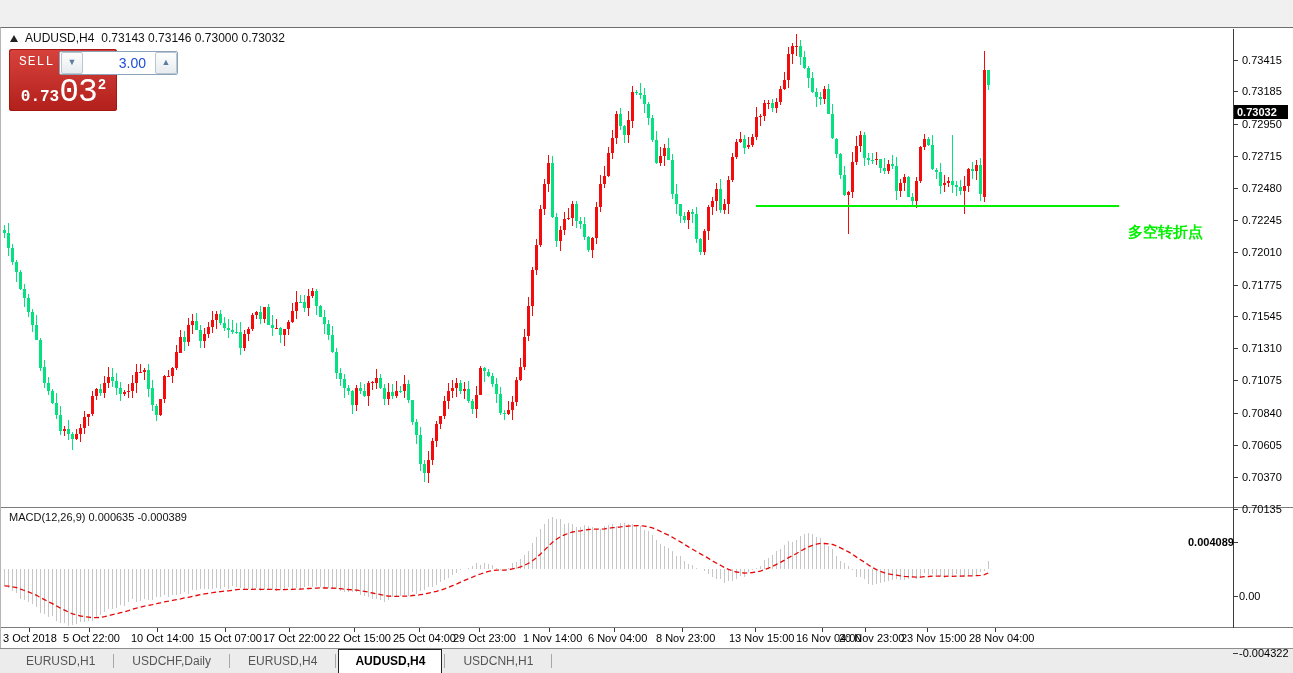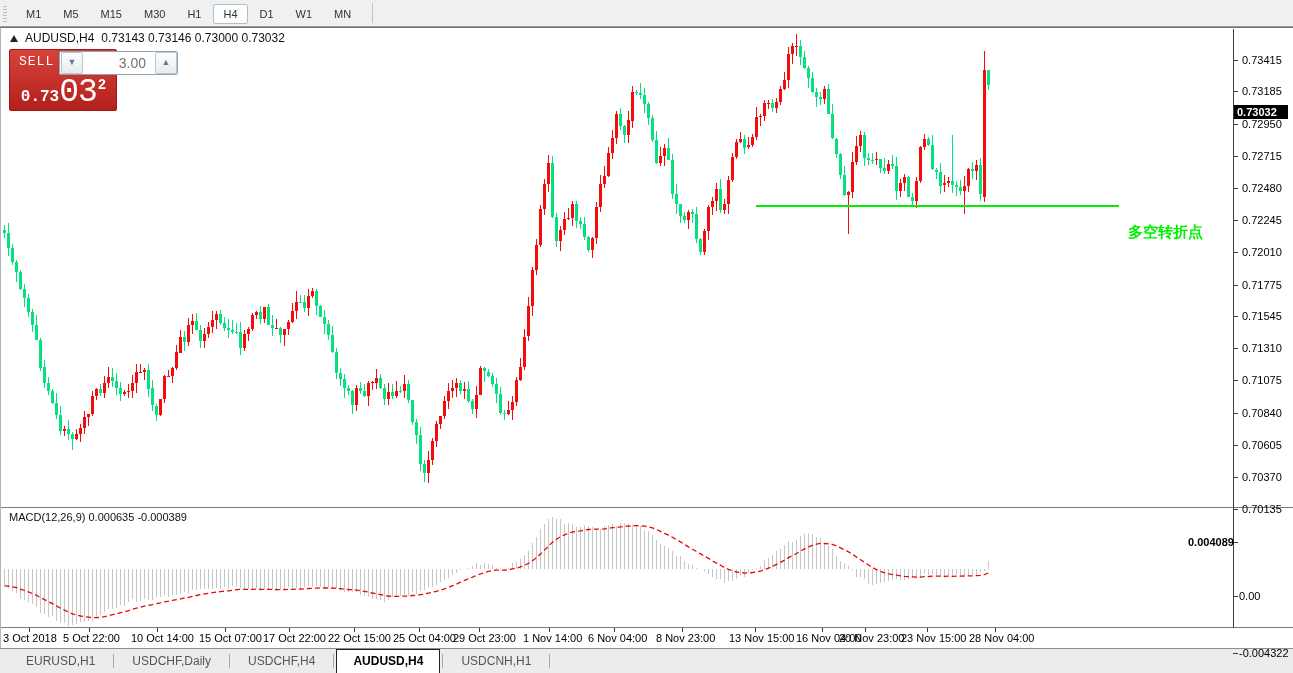--- a/index.html
+++ b/index.html
@@ -41,21 +41,21 @@
   .op-sell-label{left:10px;} .op-buy-label{right:12px;}
   .op-price{position:absolute;bottom:3px;width:100%;text-align:center;color:#fff;white-space:nowrap;}
   .op-price .sm{font-size:16px;font-weight:bold;vertical-align:baseline;}
   .op-price .big{font-size:33px;font-weight:normal;letter-spacing:-1px;line-height:30px;}
   .op-price .sup{font-size:14px;font-weight:bold;position:relative;top:-12px;left:1px;}
   .spinner{position:absolute;left:50px;top:2px;width:119px;height:24px;background:#fff;
     border:1px solid #8ba3b8;border-radius:2px;display:flex;align-items:center;z-index:8;box-sizing:border-box;}
   .spin-btn{width:20px;height:20px;margin:1px;background:linear-gradient(#fdfdfd,#e8ecef);
     border:1px solid #b9c6d0;border-radius:2px;font-size:9px;color:#5a7da0;text-align:center;
     line-height:18px;cursor:pointer;flex:0 0 auto;}
-  .spin-val{flex:1;border:none;outline:none;font-size:14px;color:#737373;text-align:right;
+  .spin-val{flex:1;border:none;outline:none;font-size:14px;color:#1d4ed8;text-align:right;
     padding-right:8px;width:60px;font-family:"Liberation Sans",sans-serif;background:transparent;}
 
   
   .axis-label{position:absolute;font-size:11px;color:#000;z-index:5;white-space:nowrap;}
   .tickdash{position:absolute;width:5px;height:1px;background:#3c3c3c;z-index:5;}
   .price-tag{position:absolute;left:1233px;width:51px;height:14px;background:#000;color:#fff;
     font-size:11px;font-weight:bold;line-height:14px;padding-left:3px;z-index:6;}
 
   
   .annot{position:absolute;font-size:15px;font-weight:bold;z-index:6;white-space:nowrap;}
@@ -73,25 +73,20 @@
   .tab{font-size:12px;color:#555;padding:4px 16px 5px 16px;line-height:14px;cursor:pointer;}
   .tab.active{background:#fff;color:#000;font-weight:bold;border:1px solid #222;border-bottom:none;
     margin-top:-1px;position:relative;top:0;}
   .tabdiv{width:1px;height:14px;background:#a8a8a8;margin:0 2px 5px 2px;}
 </style>
 </head>
 <body>
 
 <div class="app">
 
-  <div class="toolbar">
-    <div class="grip"></div>
-    <span id="tf-buttons"><span class="tfbtn">M1</span><span class="tfbtn">M5</span><span class="tfbtn">M15</span><span class="tfbtn">M30</span><span class="tfbtn">H1</span><span class="tfbtn active">H4</span><span class="tfbtn">D1</span><span class="tfbtn">W1</span><span class="tfbtn">MN</span></span>
-    <div class="tbsep"></div>
-  </div>
 
   <div class="workspace">
 
     <svg id="main-svg" width="1232" height="479" shape-rendering="crispEdges">
         <line x1="3.5" x2="3.5" y1="196.1" y2="208.5" stroke="#05e17f" stroke-width="1"></line>
         <rect x="2" y="200.5" width="3" height="3.1" fill="#05e17f"></rect>
         <line x1="7.5" x2="7.5" y1="194.4" y2="226.5" stroke="#05e17f" stroke-width="1"></line>
         <rect x="6" y="203.5" width="3" height="15.6" fill="#05e17f"></rect>
         <line x1="11.5" x2="11.5" y1="214.5" y2="236.2" stroke="#05e17f" stroke-width="1"></line>
         <rect x="10" y="219.1" width="3" height="13.7" fill="#05e17f"></rect>
@@ -937,20 +932,20 @@
       </div>
 
     <div class="price-tag" style="top: 77.3126px;">0.73032</div>
   </div>
 
   <div class="tab-bar" id="tab-bar">
       <span class="tab">EURUSD,H1</span>
       <span class="tabdiv"></span>
       <span class="tab">USDCHF,Daily</span>
       <span class="tabdiv"></span>
-      <span class="tab">USDCHF,H4</span>
+      <span class="tab">EURUSD,H4</span>
       <span class="tabdiv"></span>
       <span class="tab active">AUDUSD,H4</span>
       <span class="tabdiv"></span>
       <span class="tab">USDCNH,H1</span>
       <span class="tabdiv"></span>
     </div>
 </div>
 
 </body></html>

